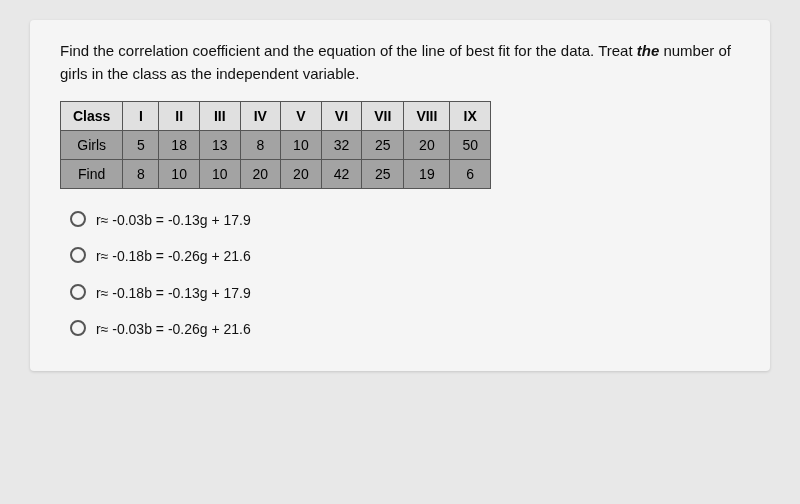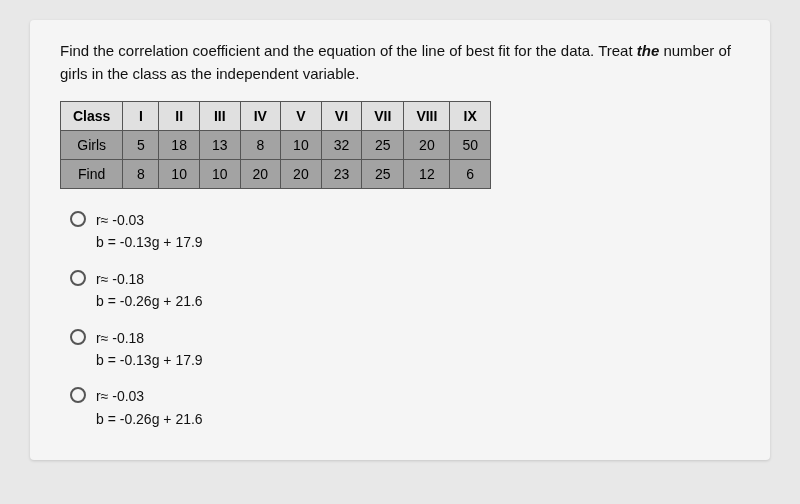--- a/index.html
+++ b/index.html
@@ -64,21 +64,21 @@
       height: 16px;
       border-radius: 50%;
       border: 2px solid #555;
       background: transparent;
       flex-shrink: 0;
       margin-top: 2px;
       cursor: pointer;
     }
     .option-text {
       display: flex;
-      flex-direction: column;
+      flex-direction: row;
       font-size: 14px;
       line-height: 1.6;
       color: #111;
     }
     .option-text span {
       display: block;
     }
   </style>
 </head>
 <body>
@@ -117,23 +117,23 @@
         <td>20</td>
         <td>50</td>
       </tr>
       <tr>
         <td>Find</td>
         <td>8</td>
         <td>10</td>
         <td>10</td>
         <td>20</td>
         <td>20</td>
-        <td>23</td>
+        <td>42</td>
         <td>25</td>
-        <td>12</td>
+        <td>19</td>
         <td>6</td>
       </tr>
     </tbody>
   </table>
 
   <div class="options">
     <div class="option">
       <div class="radio-circle"></div>
       <div class="option-text">
         <span>r≈ -0.03</span>

